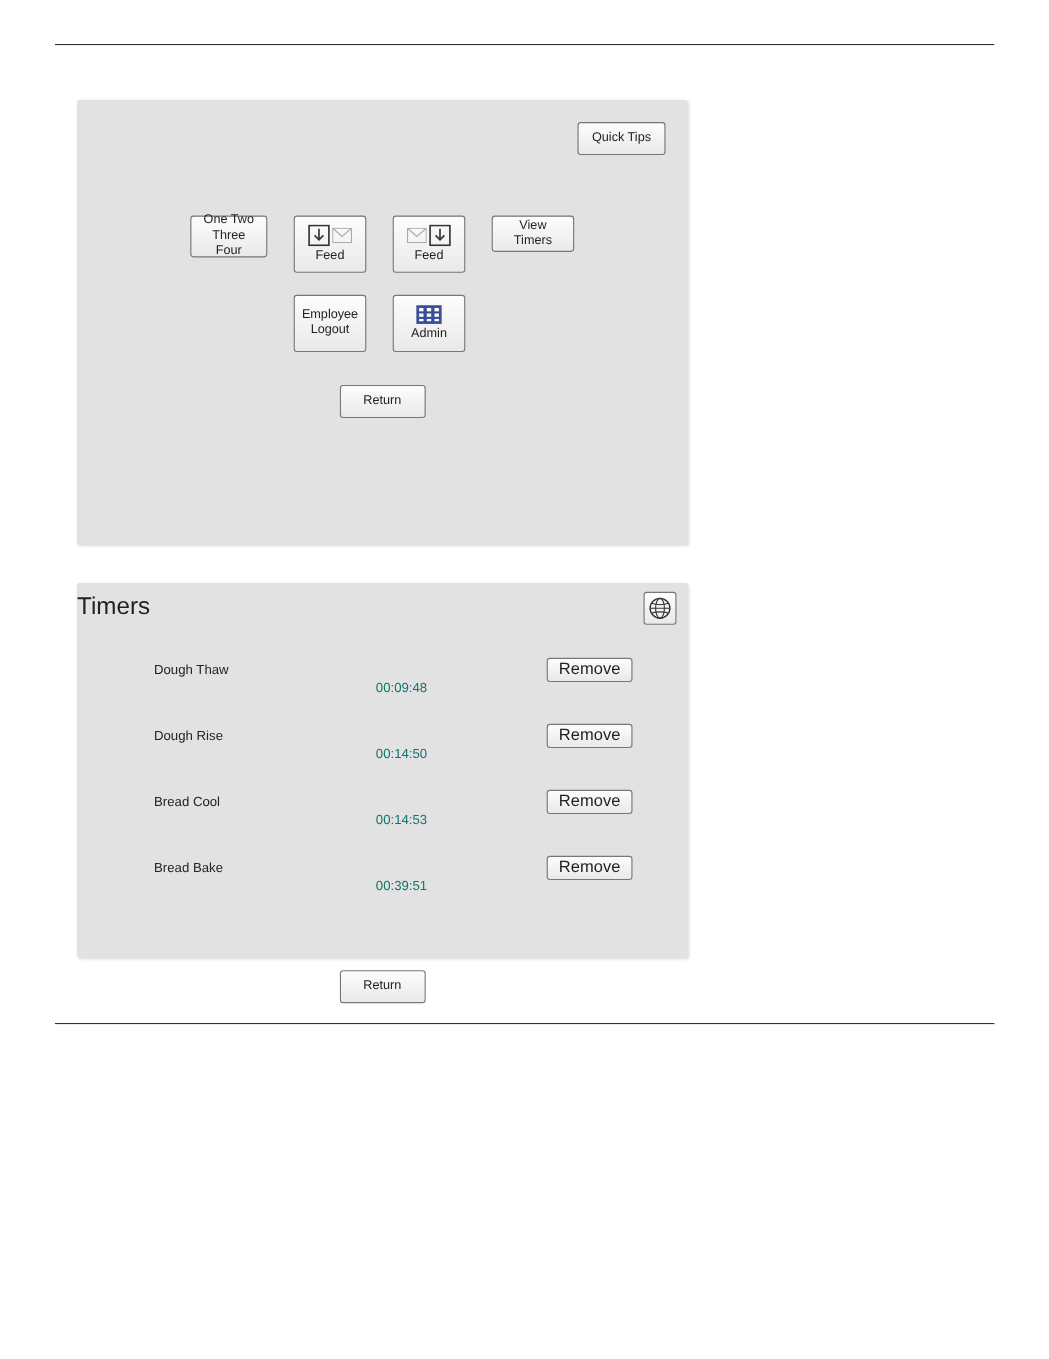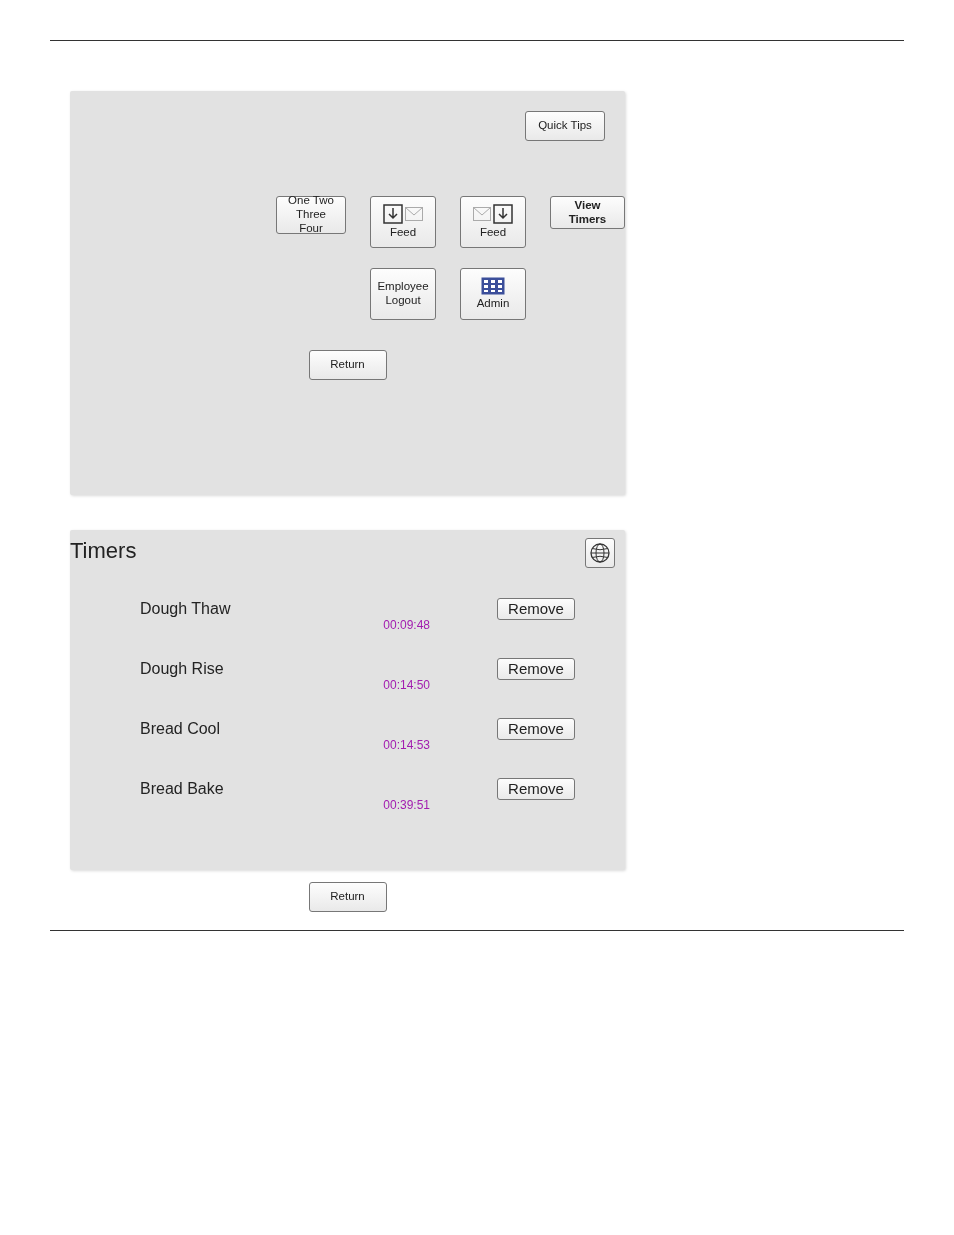--- a/index.html
+++ b/index.html
@@ -64,31 +64,31 @@
     margin-bottom: 2px;
   }
   .quick-tips {
     position: absolute;
     top: 20px; right: 20px;
     width: 80px; height: 30px;
   }
   .grid-row {
     display: flex;
     gap: 24px;
-    justify-content: flex-end;
+    justify-content: center;
     margin-bottom: 20px;
   }
   .panel1-inner {
     padding-top: 105px;
   }
   .big-btn {
     width: 66px; height: 52px;
   }
   .view-timers {
-    width: 75px; height: 33px; font-weight: bold;
+    width: 75px; height: 33px;
   }
   .one-two {
     width: 70px; height: 38px;
     flex-direction: column;
     line-height: 1.2;
   }
   .return-row {
     display:flex; justify-content:center; margin-top:30px;
   }
   .return-btn {
@@ -121,28 +121,28 @@
     margin-top: 22px;
     padding: 0 50px 0 70px;
   }
   .timer-row {
     display:flex;
     align-items:center;
     margin-bottom: 14px;
   }
   .timer-name {
     flex: 0 0 160px;
-    font-size: 16px;
+    font-size: 12px;
     color: #232323;
   }
   .timer-time {
     flex: 0 0 130px;
-    text-align:right;
+    text-align:center;
     font-size: 12px;
-    color: #a21caf;
+    color: #0f766e;
     margin-top: 32px;
   }
   .remove-btn {
     margin-left:auto;
     width: 78px; height: 22px;
     font-size: 15px;
   }
   .panel2 .return-row { margin-top: 70px; }
 
   

